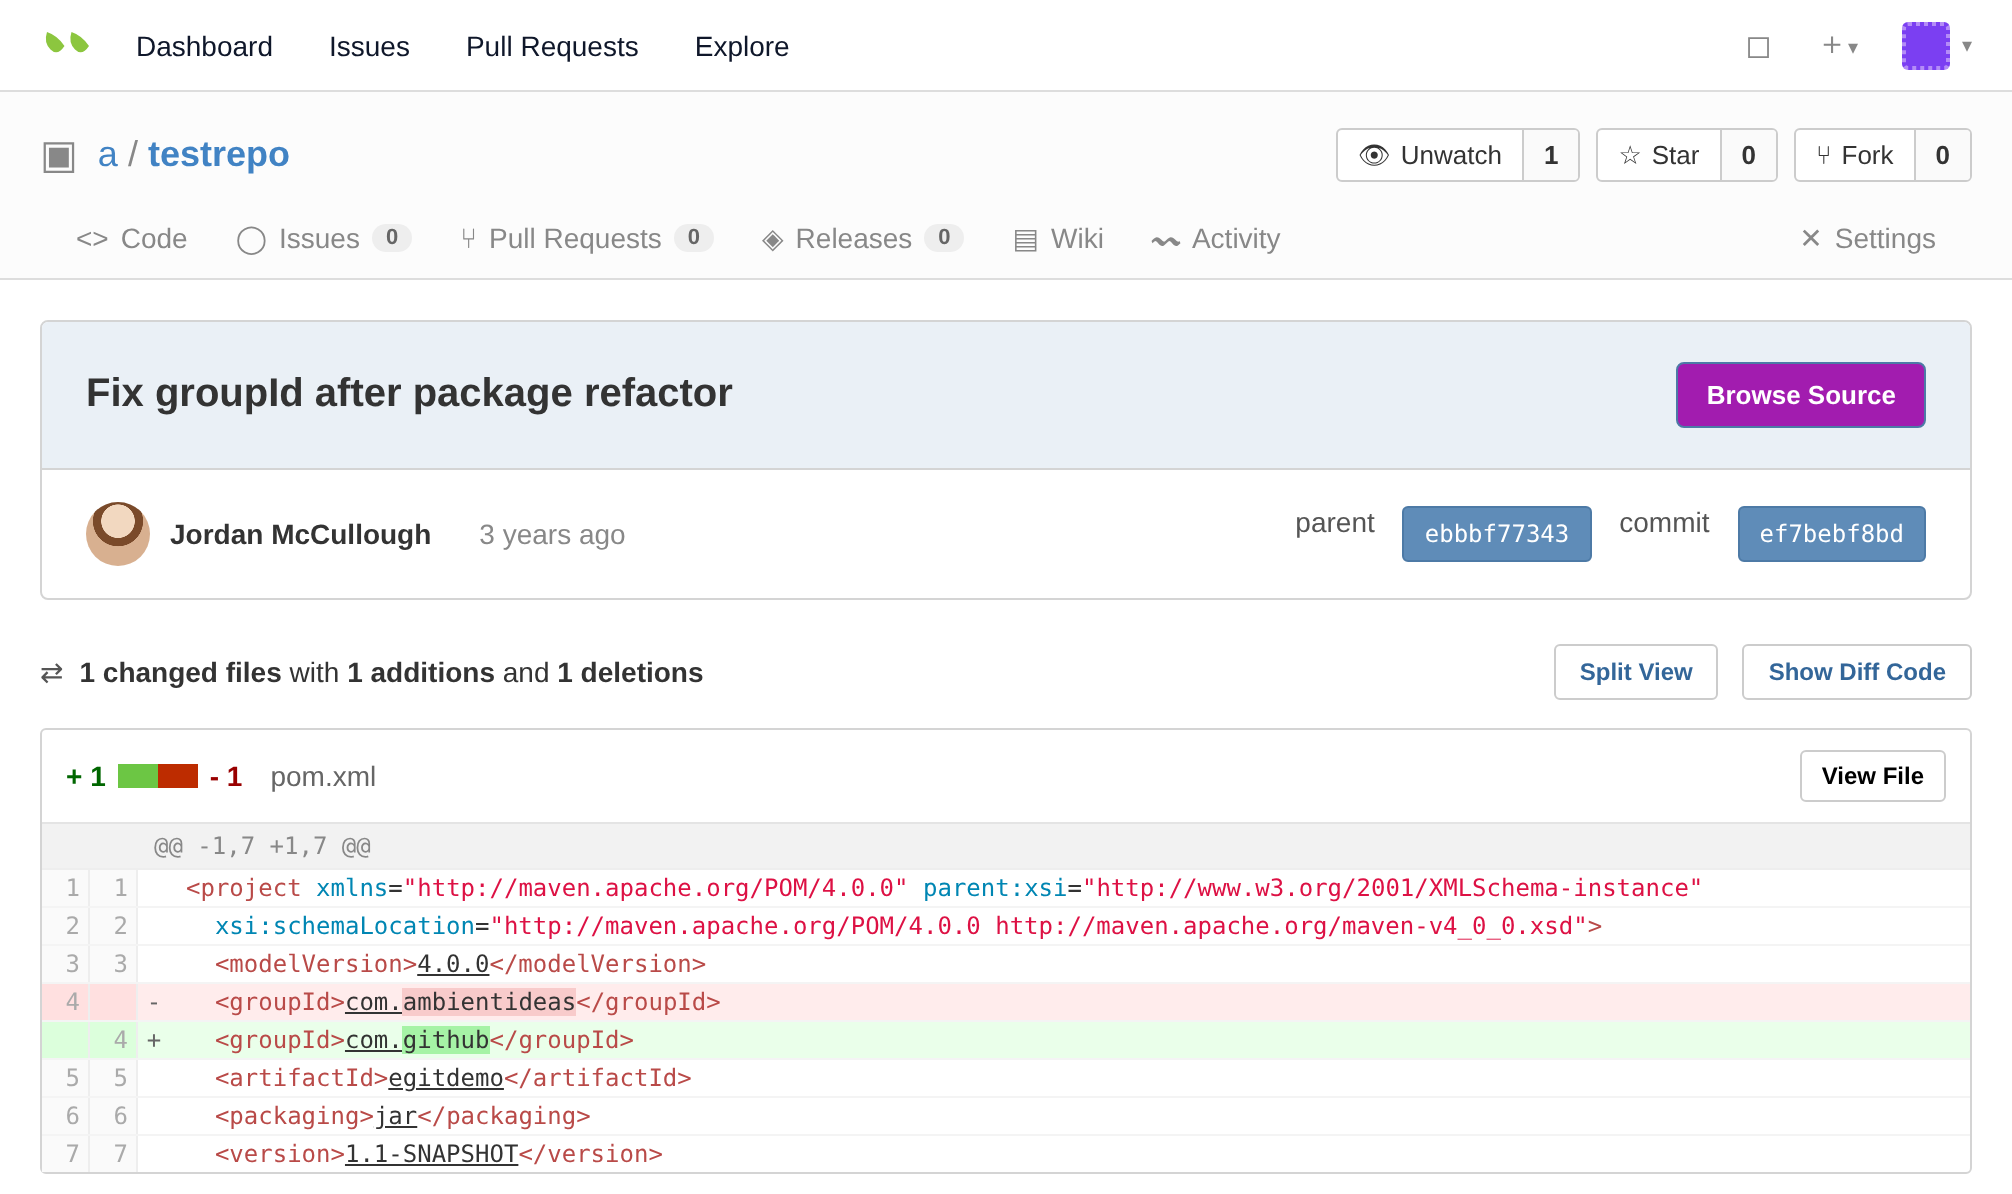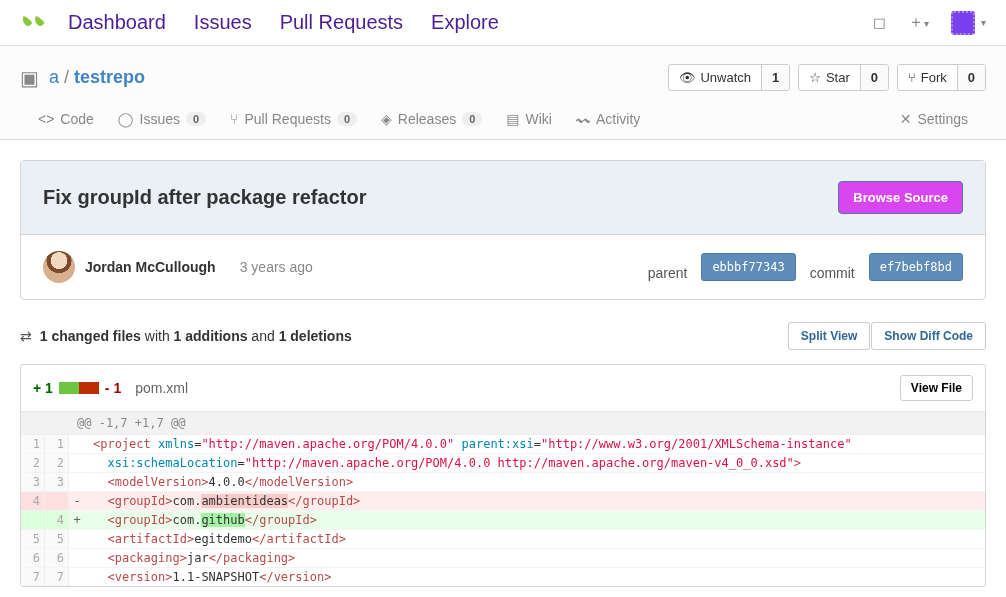--- a/index.html
+++ b/index.html
@@ -4,21 +4,21 @@
 <style>
 * { box-sizing: border-box; margin: 0; padding: 0; }
 body { font-family: "Helvetica Neue", Arial, sans-serif; font-size: 14px; color: #333; background: #fff; }
 a { text-decoration: none; color: #4183c4; }
 
 
 .topnav { height: 46px; border-bottom: 1px solid #ddd; display: flex; align-items: center; padding: 0 20px; }
 .logo { width: 28px; height: 22px; margin-right: 20px; }
 .logo svg { width: 28px; height: 22px; }
 .topnav-links { display: flex; gap: 28px; }
-.topnav-links a { color: #4c1d95; font-size: 20px; }
+.topnav-links a { color: #0f172a; font-size: 14px; }
 .topnav-right { margin-left: auto; display: flex; align-items: center; gap: 22px; color: #888; }
 .topnav-right .ico { font-size: 16px; cursor: pointer; }
 .avatar-sq { width: 24px; height: 24px; background: #7b3ff2; border: 2px dotted #b48cf7; border-radius: 3px; }
 .caret { font-size: 10px; color: #888; }
 
 
 .repohdr { background: #fcfcfc; border-bottom: 1px solid #ddd; padding: 18px 20px 0 20px; }
 .repohdr-top { display: flex; align-items: center; margin-bottom: 18px; }
 .repo-ico { color: #888; margin-right: 10px; font-size: 20px; }
 .repo-name { font-size: 18px; }
@@ -32,32 +32,32 @@
 .repotabs { display: flex; gap: 24px; padding: 0 18px 10px 18px; }
 .repotab { display: flex; align-items: center; gap: 6px; color: #888; font-size: 14px; cursor: pointer; }
 .repotab .count { background: #eee; border-radius: 8px; padding: 1px 7px; font-size: 11px; font-weight: bold; color:#666; }
 .repotabs .spacer { flex: 1; }
 
 
 .wrap { padding: 20px; }
 .commitbox { border: 1px solid #d4d4d4; border-radius: 4px; overflow: hidden; }
 .commitbox-hd { background: #eaf0f6; padding: 20px 22px; display: flex; align-items: center; border-bottom: 1px solid #d4d4d4; }
 .commit-title { font-size: 20px; font-weight: bold; color: #333; }
-.browse-btn { margin-left: auto; background: #d946ef; color: #fff; border: 1px solid #4d7aa6; padding: 8px 14px; border-radius: 4px; font-weight: bold; font-size: 13px; cursor: pointer; }
+.browse-btn { margin-left: auto; background: #a21caf; color: #fff; border: 1px solid #4d7aa6; padding: 8px 14px; border-radius: 4px; font-weight: bold; font-size: 13px; cursor: pointer; }
 .commitbox-meta { padding: 16px 22px; display: flex; align-items: center; }
 .author-ava { width: 32px; height: 32px; border-radius: 50%; background: #d8b090; margin-right: 10px; background-image: radial-gradient(circle at 50% 30%, #f2d8c0 30%, #7a4a2a 31%, #7a4a2a 45%, #d8b090 46%); }
 .author-name { font-weight: bold; }
 .author-time { color: #888; margin-left: 24px; }
-.commit-refs { margin-left: auto; display: flex; align-items: flex-end; gap: 14px; color: #555; }
+.commit-refs { margin-left: auto; display: flex; align-items: flex-start; gap: 14px; color: #555; }
 .sha { background: #5f8cb8; color: #fff; font-family: Menlo, Consolas, monospace; font-size: 12px; padding: 6px 10px; border-radius: 3px; border: 1px solid #4d7aa6; }
 
 
 .diffbar { display: flex; align-items: center; margin-top: 22px; }
 .diffbar .ico { color: #555; margin-right: 8px; }
-.diffbar-btns { margin-left: auto; display: flex; gap: 1px; justify-content: center; }
+.diffbar-btns { margin-left: auto; display: flex; gap: 12px; justify-content: center; }
 .outline-btn { background: #fff; border: 1px solid #ccc; color: #336699; padding: 6px 12px; border-radius: 3px; font-weight: bold; font-size: 12px; cursor: pointer;}
 
 
 .filediff { margin-top: 14px; border: 1px solid #d4d4d4; border-radius: 3px; }
 .filediff-hd { display: flex; align-items: center; padding: 10px 12px; border-bottom: 1px solid #e4e4e4; }
 .diffstat-add { color: #060; font-weight: bold; margin-right: 6px; }
 .diffstat-blocks { display: flex; margin-right: 6px; }
 .blk { width: 10px; height: 12px; }
 .blk.add { background: #6cc644; }
 .blk.del { background: #bd2c00; }
@@ -76,21 +76,21 @@
 .row.del .ln { background: #ffe0e0; }
 .row.add { background: #eaffea; }
 .row.add .ln { background: #dcffdc; }
 .hl-del { background: #f8cbcb; }
 .hl-add { background: #a6f3a6; }
 
 
 .tag { color: #b94a48; }
 .attr { color: #0086b3; }
 .str { color: #d14; }
-.txt { color: #333; }
+.txt { color: #333; text-decoration: underline; }
 </style>
 </head>
 <body>
 
 <div class="topnav">
   <div class="logo">
     <svg viewBox="0 0 32 24">
         <path fill="#8cc63f" d="M4 4 Q2 10 6 14 Q10 18 14 12 Q10 6 4 4 Z M18 4 Q16 10 20 14 Q24 18 28 12 Q24 6 18 4 Z"></path>
       </svg>
   </div>

